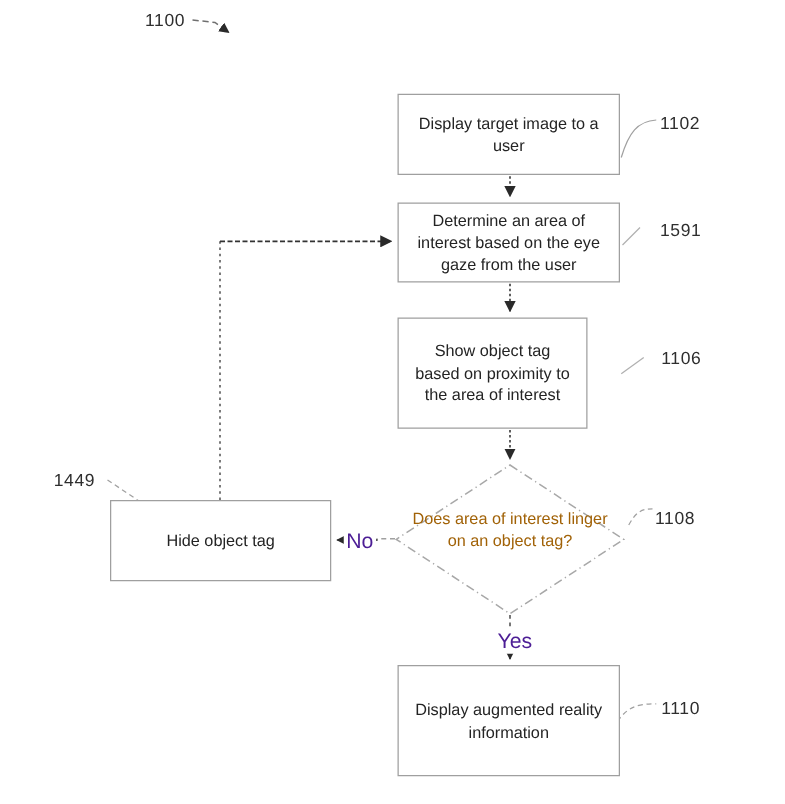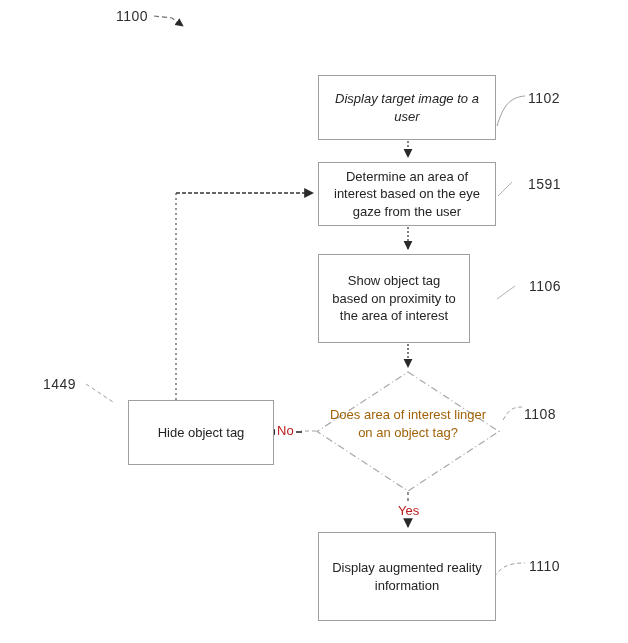--- a/index.html
+++ b/index.html
@@ -28,25 +28,25 @@
     display: flex;
     align-items: center;
     justify-content: center;
     text-align: center;
     font-size: 13px;
     line-height: 1.35;
     padding: 4px 12px;
     box-sizing: border-box;
     color: #242424;
   }
-  .box-1102 { left: 318px; top: 75px;  width: 178px; height: 65px; font-style: italic; }
+  .box-1102 { left: 318px; top: 75px;  width: 178px; height: 65px; }
   .box-1104 { left: 318px; top: 162px; width: 178px; height: 64px; }
   .box-1106 { left: 318px; top: 254px; width: 152px; height: 89px; }
   .box-1110 { left: 318px; top: 532px; width: 178px; height: 89px; }
-  .box-1112 { left: 88px;  top: 400px; width: 146px; height: 65px; margin-left: 40px; }
+  .box-1112 { left: 88px;  top: 400px; width: 177px; height: 65px; }
   .diamond-text {
     position: absolute;
     left: 322px; top: 406px;
     width: 172px;
     text-align: center;
     font-size: 13px;
     line-height: 1.4;
     color: #a16207;
   }
   .ref-label {
@@ -57,22 +57,22 @@
   }
   .ref-1100 { left: 116px; top: 8px;   }
   .ref-1102 { left: 528px; top: 90px;  }
   .ref-1104 { left: 528px; top: 176px; }
   .ref-1106 { left: 529px; top: 278px; }
   .ref-1108 { left: 524px; top: 406px; }
   .ref-1110 { left: 529px; top: 558px; }
   .ref-1112 { left: 43px;  top: 376px; }
   .branch-label {
     position: absolute;
-    font-size: 13px;
-    color: #b91c1c;
+    font-size: 17px;
+    color: #4c1d95;
     background: #ffffff;
     padding: 0 2px;
   }
   .label-yes { left: 396px; top: 503px; width: 26px; }
   .label-no  { left: 275px; top: 423px; }
 </style>
 </head>
 <body>
 
 <div id="figure">

